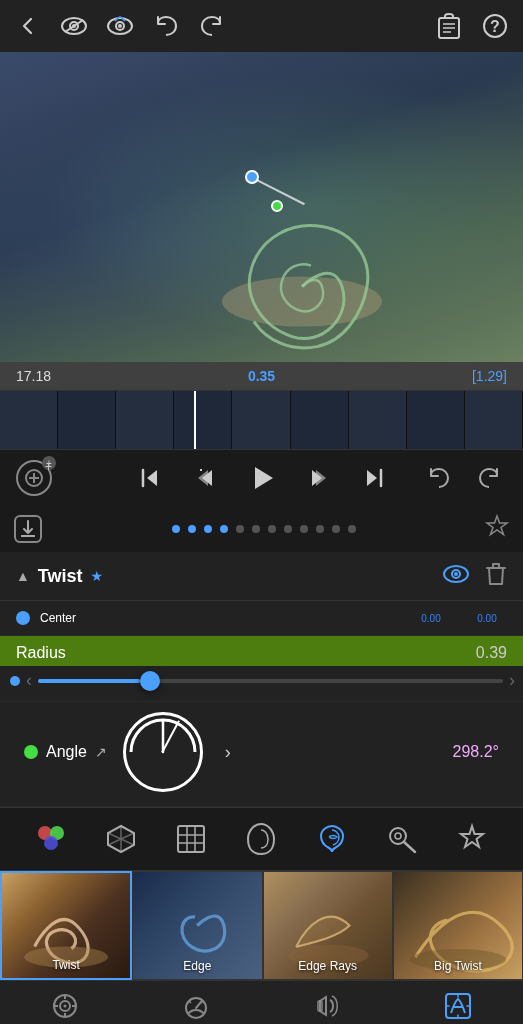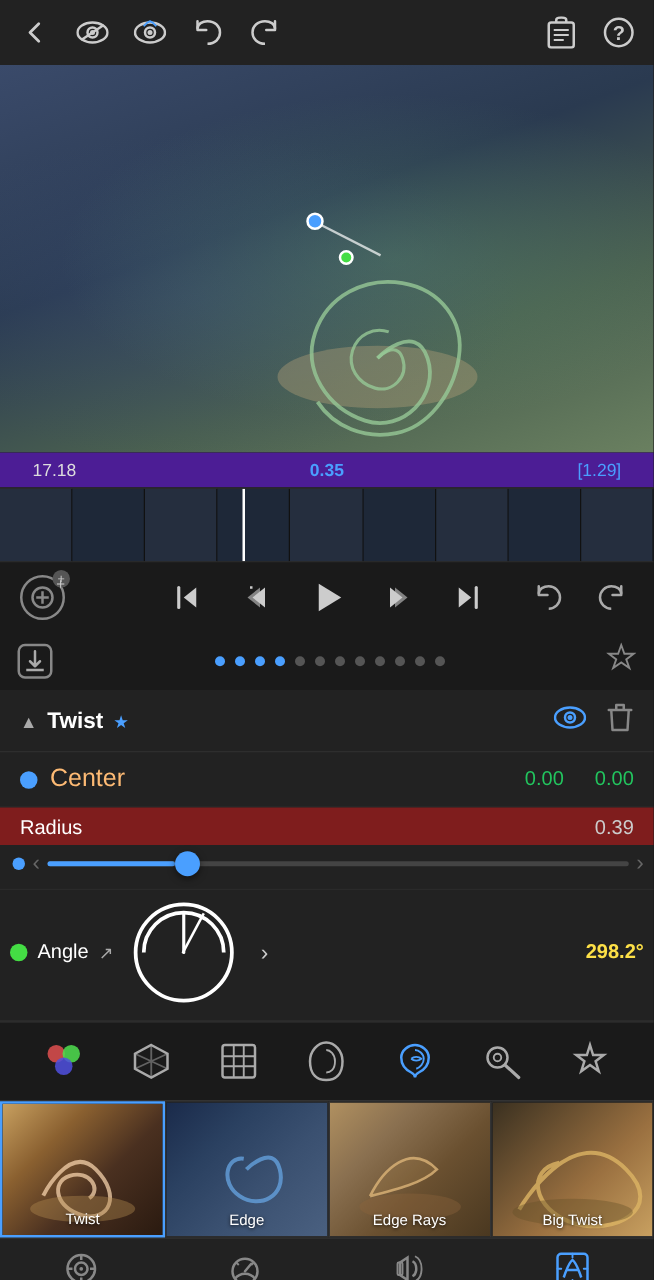--- a/index.html
+++ b/index.html
@@ -75,22 +75,22 @@
       position: absolute;
       top: 124px; left: 251px;
       width: 60px; height: 2px;
       background: rgba(255,255,255,0.7);
       transform: rotate(27deg);
       transform-origin: left center;
     }
 
     
     .timeline-bar {
-      background: #4c1d95;
-      padding: 4px 26px;
+      background: #404040;
+      padding: 4px 16px;
       display: flex;
       align-items: center;
       justify-content: space-between;
       height: 28px;
     }
     .timeline-time {
       font-size: 14px;
       font-weight: 500;
       color: #ddd;
     }
@@ -246,35 +246,35 @@
       border-bottom: 1px solid #2a2a2a;
     }
     .param-dot {
       width: 14px; height: 14px;
       border-radius: 50%;
       background: #4a9fff;
       margin-right: 10px;
       flex-shrink: 0;
     }
     .param-name {
-      font-size: 20px; color: #fdba74;
+      font-size: 12px; color: #ffffff;
       flex: 1;
     }
     .param-values {
       display: flex; gap: 16px;
     }
     .param-val {
-      font-size: 16px; color: #22c55e;
-      min-width: 40px; text-align: right;
+      font-size: 10px; color: #3b82f6;
+      min-width: 40px; text-align: center;
     }
 
     
     .radius-row {
       padding: 8px 16px 4px;
-      background: #7f1d1d;
+      background: #4d7c0f;
     }
     .radius-label-row {
       display: flex; justify-content: space-between; align-items: center;
     }
     .radius-label { font-size: 16px; color: #fff; }
     .radius-val { font-size: 16px; color: #ccc; }
 
     
     .slider-row {
       display: flex;
@@ -310,21 +310,21 @@
     .slider-dot-left {
       width: 10px; height: 10px;
       border-radius: 50%;
       background: #4a9fff;
       margin-left: 2px;
     }
 
     
     .angle-section {
       background: #222;
-      padding: 10px 8px 14px;
+      padding: 10px 24px 14px;
       display: flex;
       align-items: center;
       gap: 16px;
       border-bottom: 1px solid #2a2a2a;
     }
     .angle-left {
       display: flex; align-items: center; gap: 8px;
     }
     .angle-dot {
       width: 14px; height: 14px;
@@ -345,23 +345,22 @@
       top: 50%; left: 50%;
       width: 36px; height: 2px;
       background: #fff;
       transform-origin: left center;
       transform: rotate(-62deg) translateY(-50%);
     }
     .angle-cursor {
       color: #ccc; font-size: 18px; margin-left: 6px;
     }
     .angle-val {
-      font-size: 16px; color: #fde047;
+      font-size: 16px; color: #f0abfc;
       margin-left: auto;
-      font-weight: bold;
     }
 
     
     .filter-icons-row {
       display: flex;
       align-items: center;
       justify-content: space-around;
       padding: 10px 16px;
       background: #1a1a1a;
       border-top: 1px solid #333;

